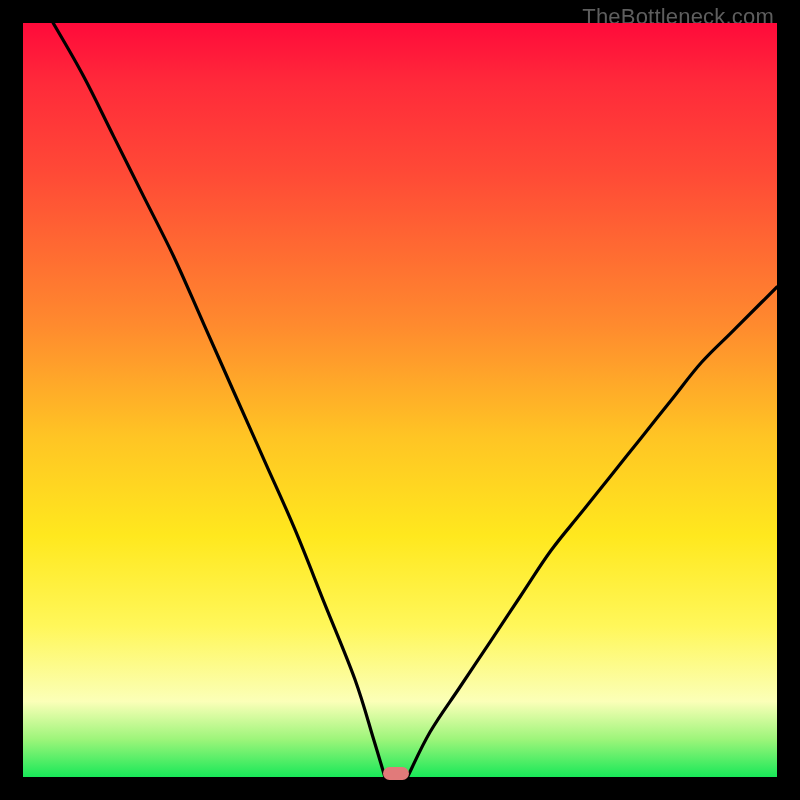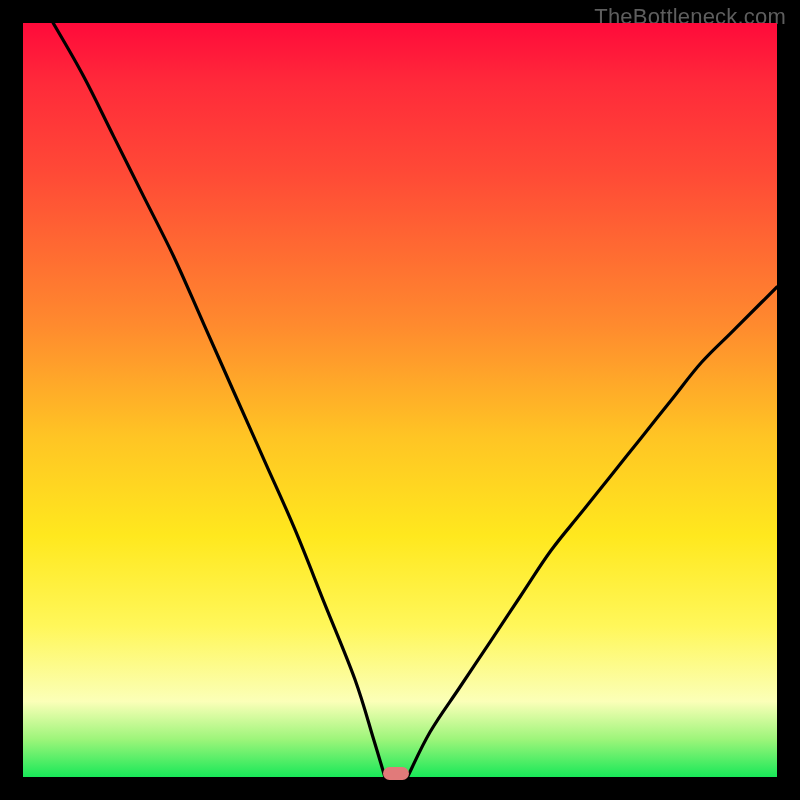--- a/index.html
+++ b/index.html
@@ -33,21 +33,21 @@
       #ffe81e 68%,
       #fff75a 80%,
       #fbffb8 90%,
       #9df57a 95%,
       #18e858 100%
     );
   }
   .watermark {
     position: absolute;
     top: 4px;
-    right: 14px;
+    right: 26px;
     color: #5e5e5e;
     font-size: 22px;
     letter-spacing: 0.2px;
     user-select: none;
   }
   svg.curve {
     position: absolute;
     inset: 0;
     width: 100%;
     height: 100%;

